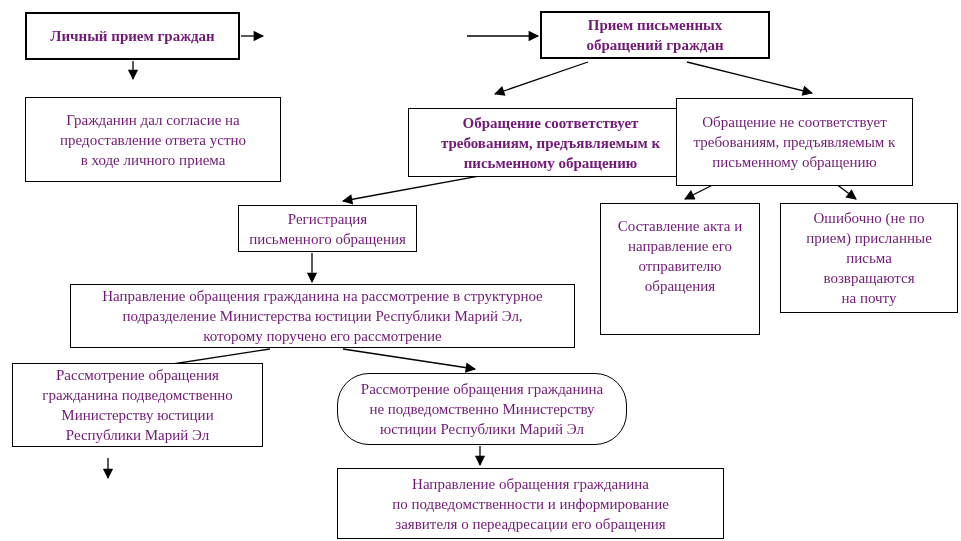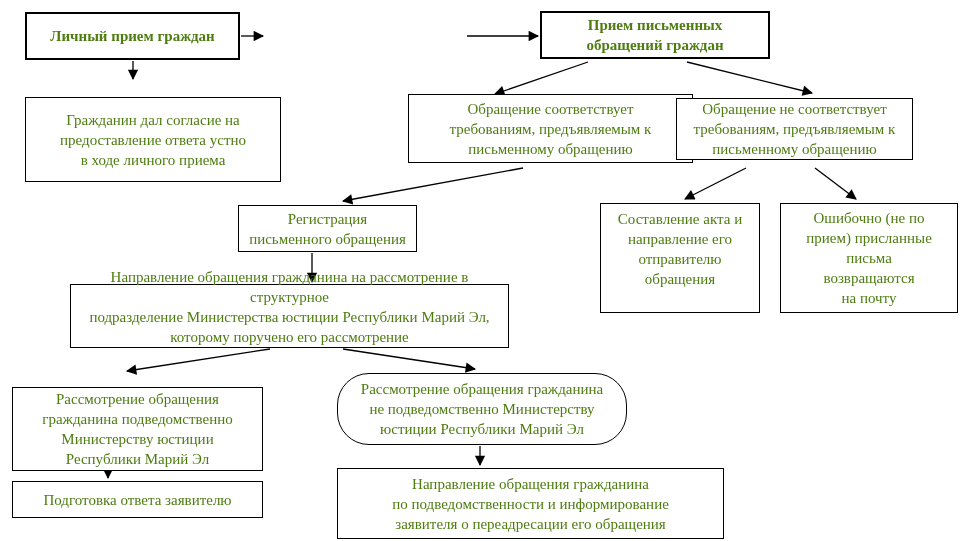--- a/index.html
+++ b/index.html
@@ -2,21 +2,21 @@
 <html><head>
 <meta charset="utf-8">
 <style>
   html, body { margin: 0; padding: 0; background: #ffffff; }
   .canvas {
     position: relative;
     width: 961px;
     height: 541px;
     background: #ffffff;
     font-family: "Liberation Serif", "DejaVu Serif", serif;
-    color: #4d7c0f;
+    color: #701a75;
     overflow: hidden;
   }
   .arrows {
     position: absolute;
     left: 0; top: 0;
     width: 961px; height: 541px;
     pointer-events: none;
   }
   .node {
     position: absolute;
@@ -29,27 +29,27 @@
     text-align: center;
     font-size: 15px;
     line-height: 20px;
   }
   .node > span { white-space: pre-line; padding: 0 3px; }
   .node.bold { border-width: 2px; font-weight: bold; }
   
   .n-a { left: 25px;  top: 12px;  width: 215px; height: 48px; }
   .n-b { left: 540px; top: 11px;  width: 230px; height: 48px; }
   .n-c { left: 25px;  top: 97px;  width: 256px; height: 85px; }
-  .n-d { left: 408px; top: 94px;  width: 285px; height: 69px; }
-  .n-e { left: 676px; top: 98px;  width: 237px; height: 62px; }
+  .n-d { left: 408px; top: 108px;  width: 285px; height: 69px; font-weight: bold; }
+  .n-e { left: 676px; top: 98px;  width: 237px; height: 88px; }
   .n-f { left: 238px; top: 205px; width: 179px; height: 47px; }
-  .n-g { left: 600px; top: 203px; width: 160px; height: 110px; align-items: flex-start; padding-top: 5px; }
+  .n-g { left: 600px; top: 203px; width: 160px; height: 132px; align-items: flex-start; padding-top: 12px; }
   .n-h { left: 780px; top: 203px; width: 178px; height: 110px; }
-  .n-i { left: 70px;  top: 284px; width: 439px; height: 64px; align-items: flex-end; }
-  .n-j { left: 12px;  top: 387px; width: 251px; height: 84px; }
+  .n-i { left: 70px;  top: 284px; width: 505px; height: 64px; }
+  .n-j { left: 12px;  top: 363px; width: 251px; height: 84px; }
   .n-k { left: 337px; top: 373px; width: 290px; height: 72px; border-radius: 32px; }
   .n-l { left: 12px;  top: 481px; width: 251px; height: 37px; }
   .n-m { left: 337px; top: 468px; width: 387px; height: 71px; }
 </style>
 </head>
 <body>
 
 <div class="canvas">
 
   <svg class="arrows" width="961" height="541" viewBox="0 0 961 541" xmlns="http://www.w3.org/2000/svg">
@@ -132,23 +132,20 @@
 Министерству юстиции
 Республики Марий Эл</span>
   </div>
 
   <div class="node n-k">
     <span>Рассмотрение обращения гражданина
 не подведомственно Министерству
 юстиции Республики Марий Эл</span>
   </div>
 
-  <div class="node n-l">
-    <span>Подготовка ответа заявителю</span>
-  </div>
 
   <div class="node n-m">
     <span>Направление обращения гражданина
 по подведомственности и информирование
 заявителя о переадресации его обращения</span>
   </div>
 
 </div>
 
 </body></html>

